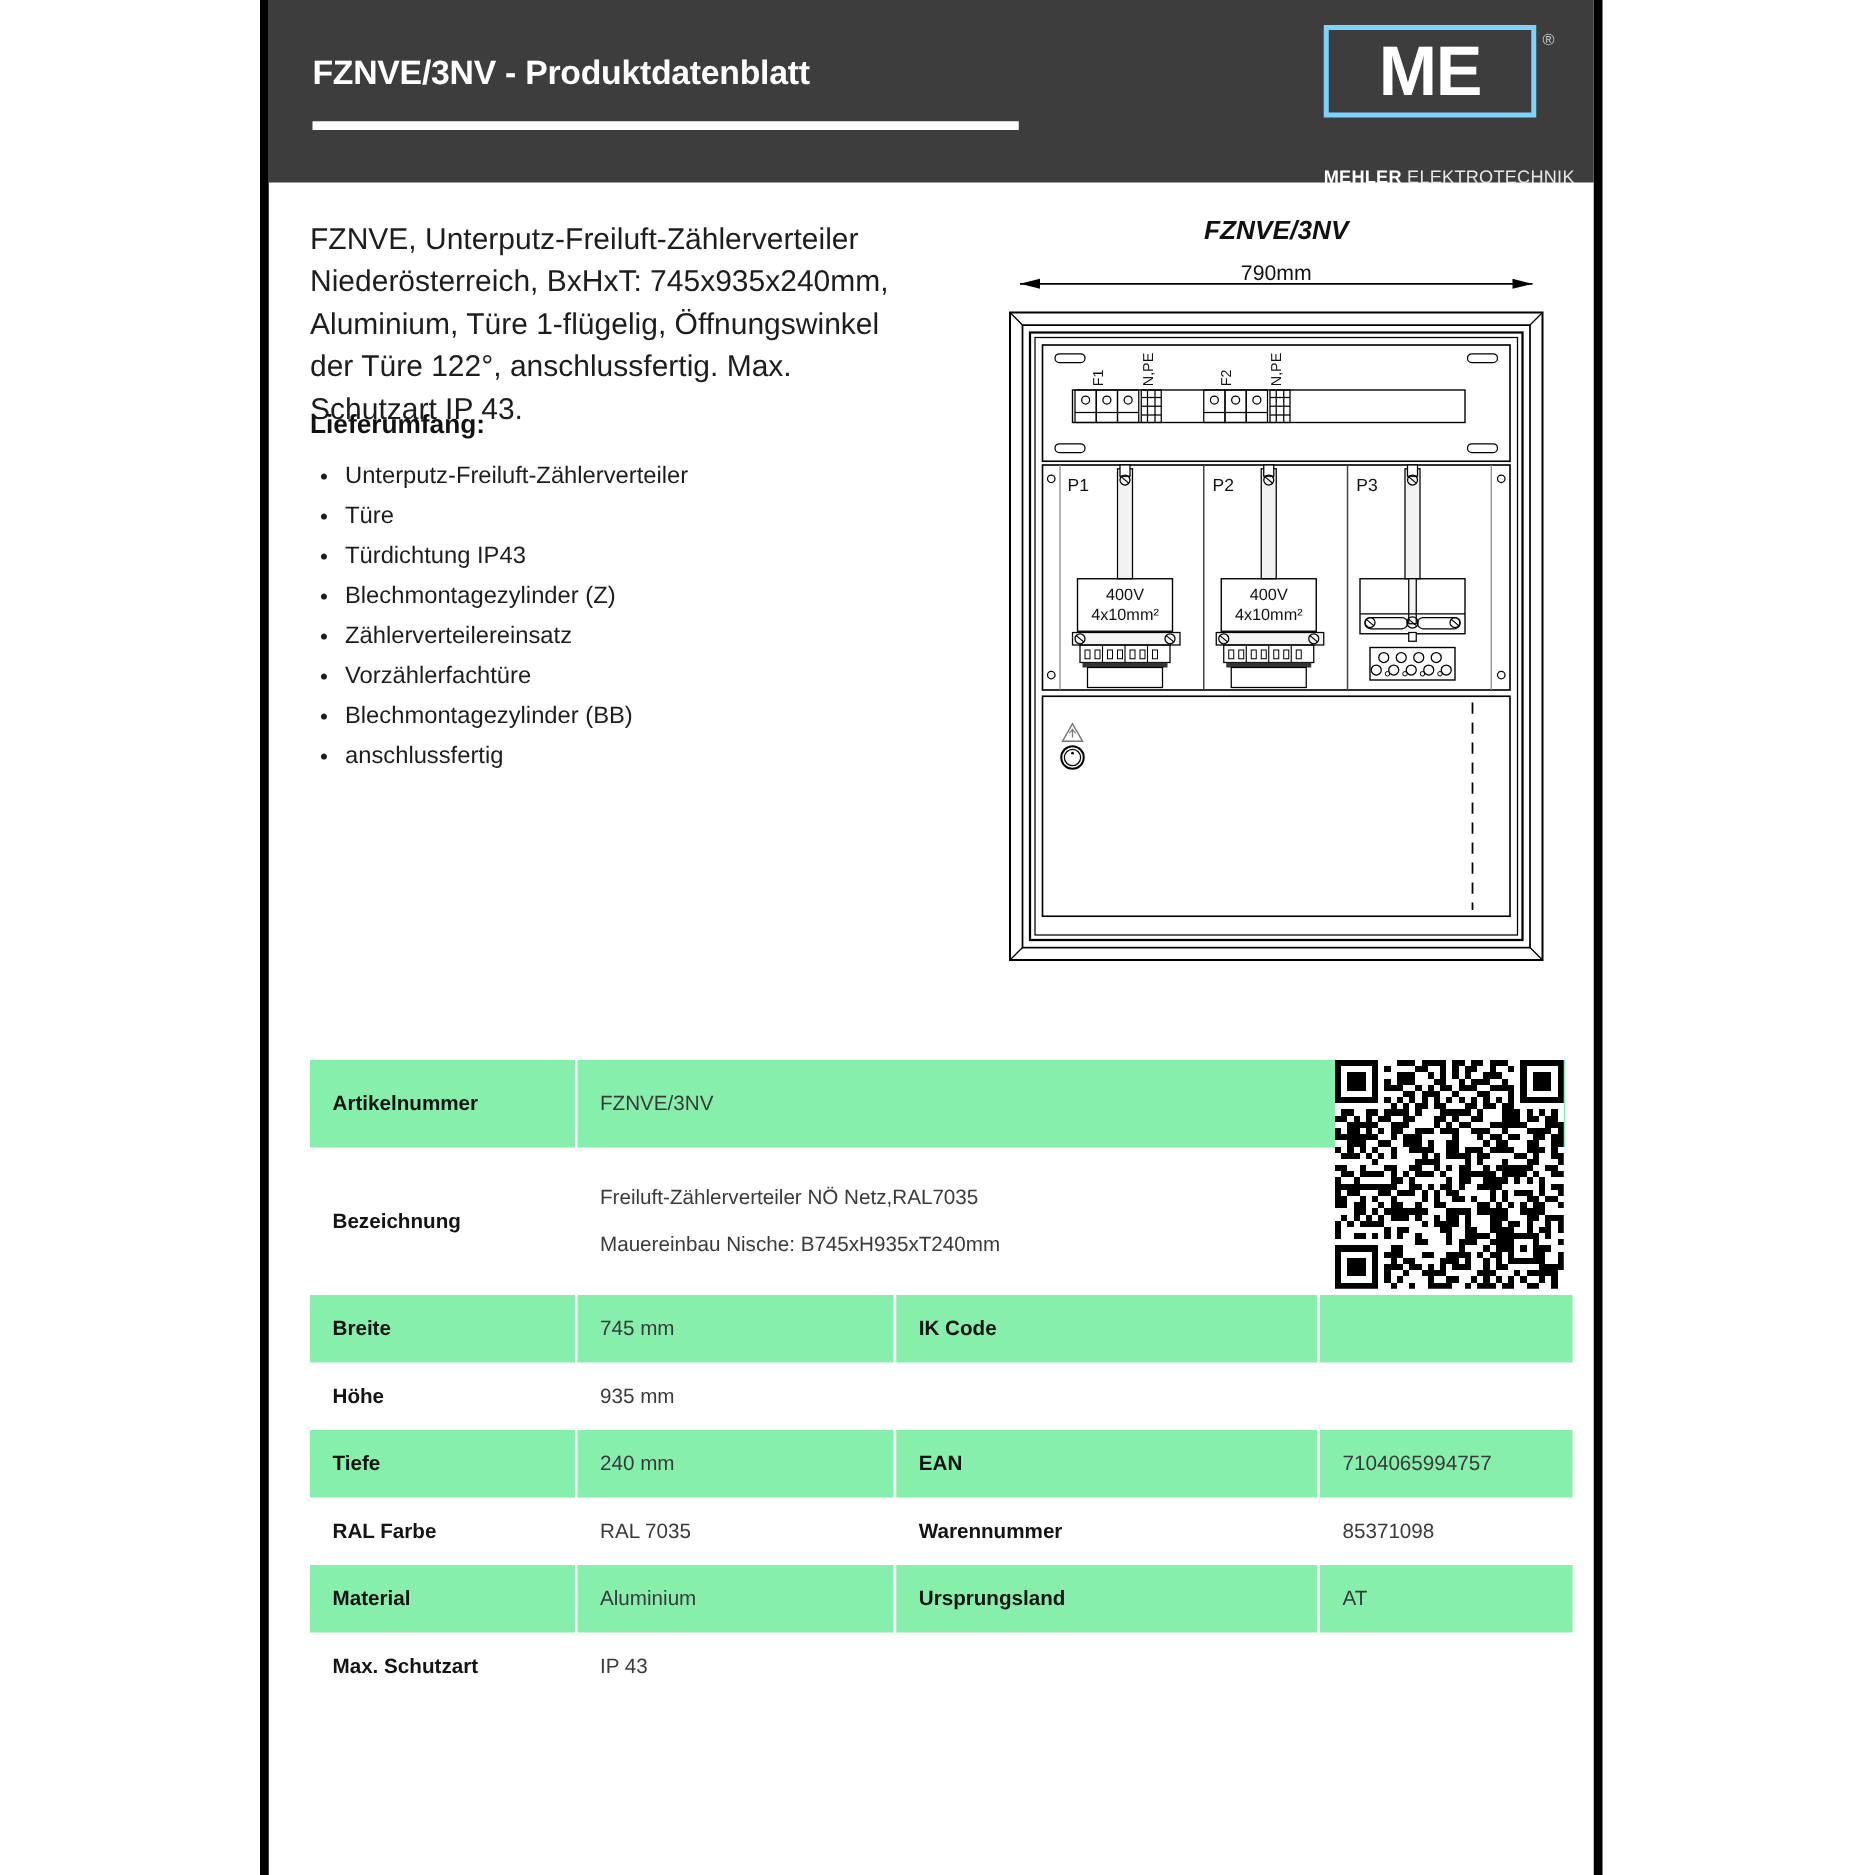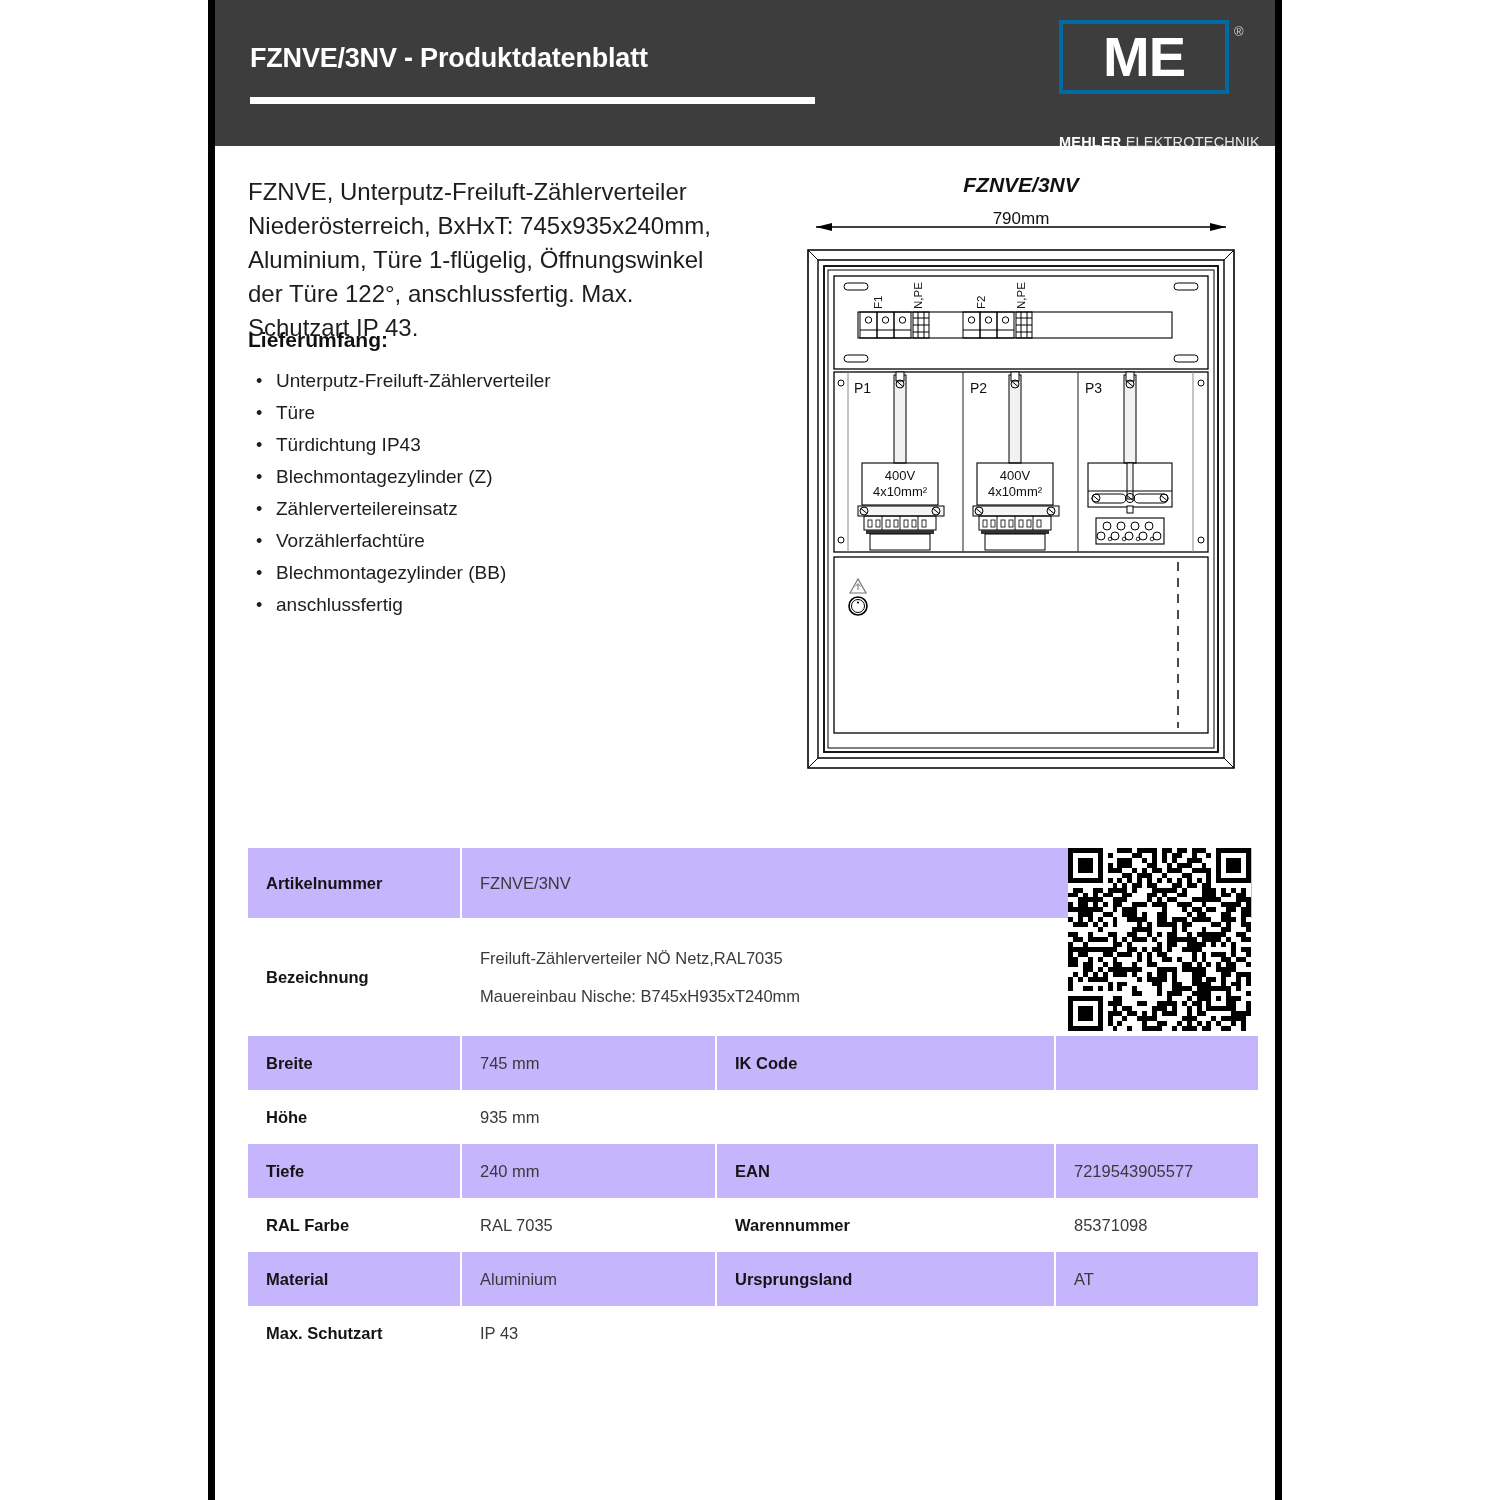--- a/index.html
+++ b/index.html
@@ -61,21 +61,21 @@
     top: 18px;
     width: 200px;
     height: 110px;
   }
   .logo-box {
     position: absolute;
     left: 6px;
     top: 2px;
     width: 170px;
     height: 74px;
-    border: 4px solid #0369a1;
+    border: 4px solid #7dd3fc;
     box-sizing: border-box;
   }
   .logo-me {
     position: absolute;
     left: 0;
     top: 50%;
     transform: translateY(-50%);
     width: 100%;
     text-align: center;
     color: #ffffff;
@@ -216,21 +216,21 @@
     font-weight: bold;
     color: #141414;
     flex: 0 0 337px;
   }
   .c-value2 {
     width: 202px;
     padding-left: 18px;
     color: #3a3a3a;
     flex: 0 0 202px;
   }
-  .shaded .cell { background: #c4b5fd; }
+  .shaded .cell { background: #86efac; }
   .gap { flex: 0 0 2px; background: #ffffff !important; }
 
   .srow.r1 { height: 70px; }
   .srow.r2 { height: 118px; }
   .srow.rn { height: 54px; }
 
   .c-value.multi {
     flex-direction: column;
     align-items: flex-start;
     justify-content: center;
@@ -504,21 +504,21 @@
     <div class="cell c-value2"></div>
   </div>
 
   <div class="srow rn shaded">
     <div class="cell c-label">Tiefe</div>
     <div class="cell gap"></div>
     <div class="cell c-value">240 mm</div>
     <div class="cell gap"></div>
     <div class="cell c-label2">EAN</div>
     <div class="cell gap"></div>
-    <div class="cell c-value2">7219543905577</div>
+    <div class="cell c-value2">7104065994757</div>
   </div>
 
   <div class="srow rn">
     <div class="cell c-label">RAL Farbe</div>
     <div class="cell gap"></div>
     <div class="cell c-value">RAL 7035</div>
     <div class="cell gap"></div>
     <div class="cell c-label2">Warennummer</div>
     <div class="cell gap"></div>
     <div class="cell c-value2">85371098</div>

